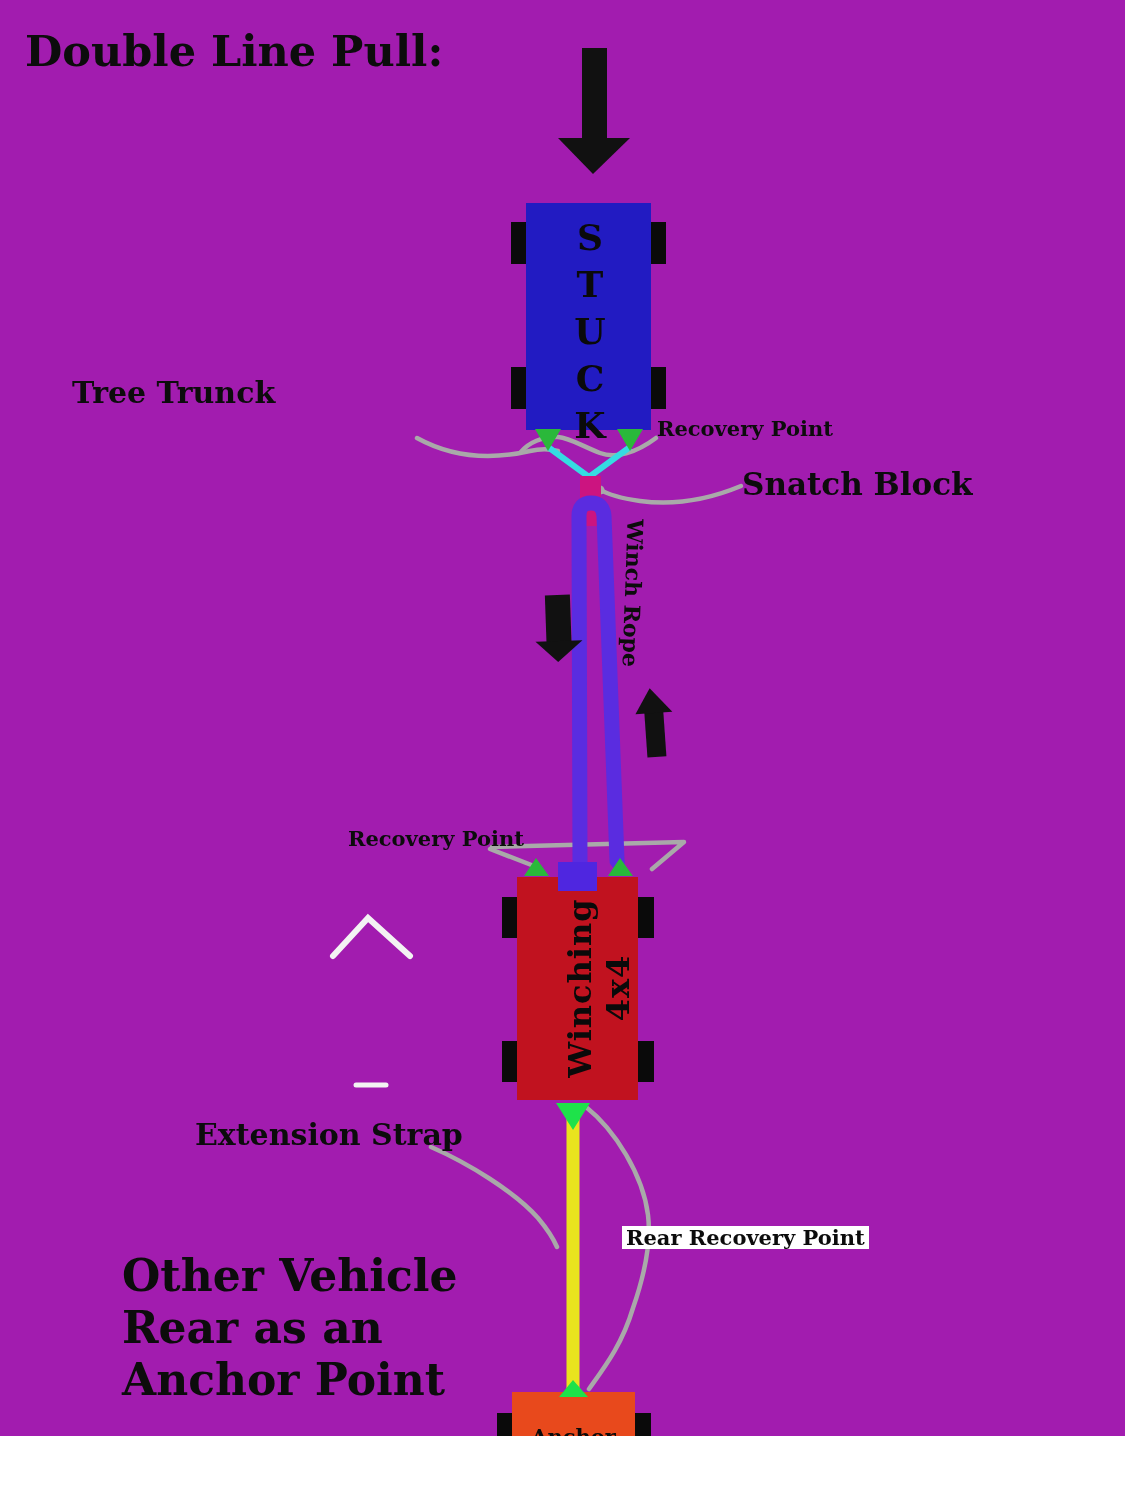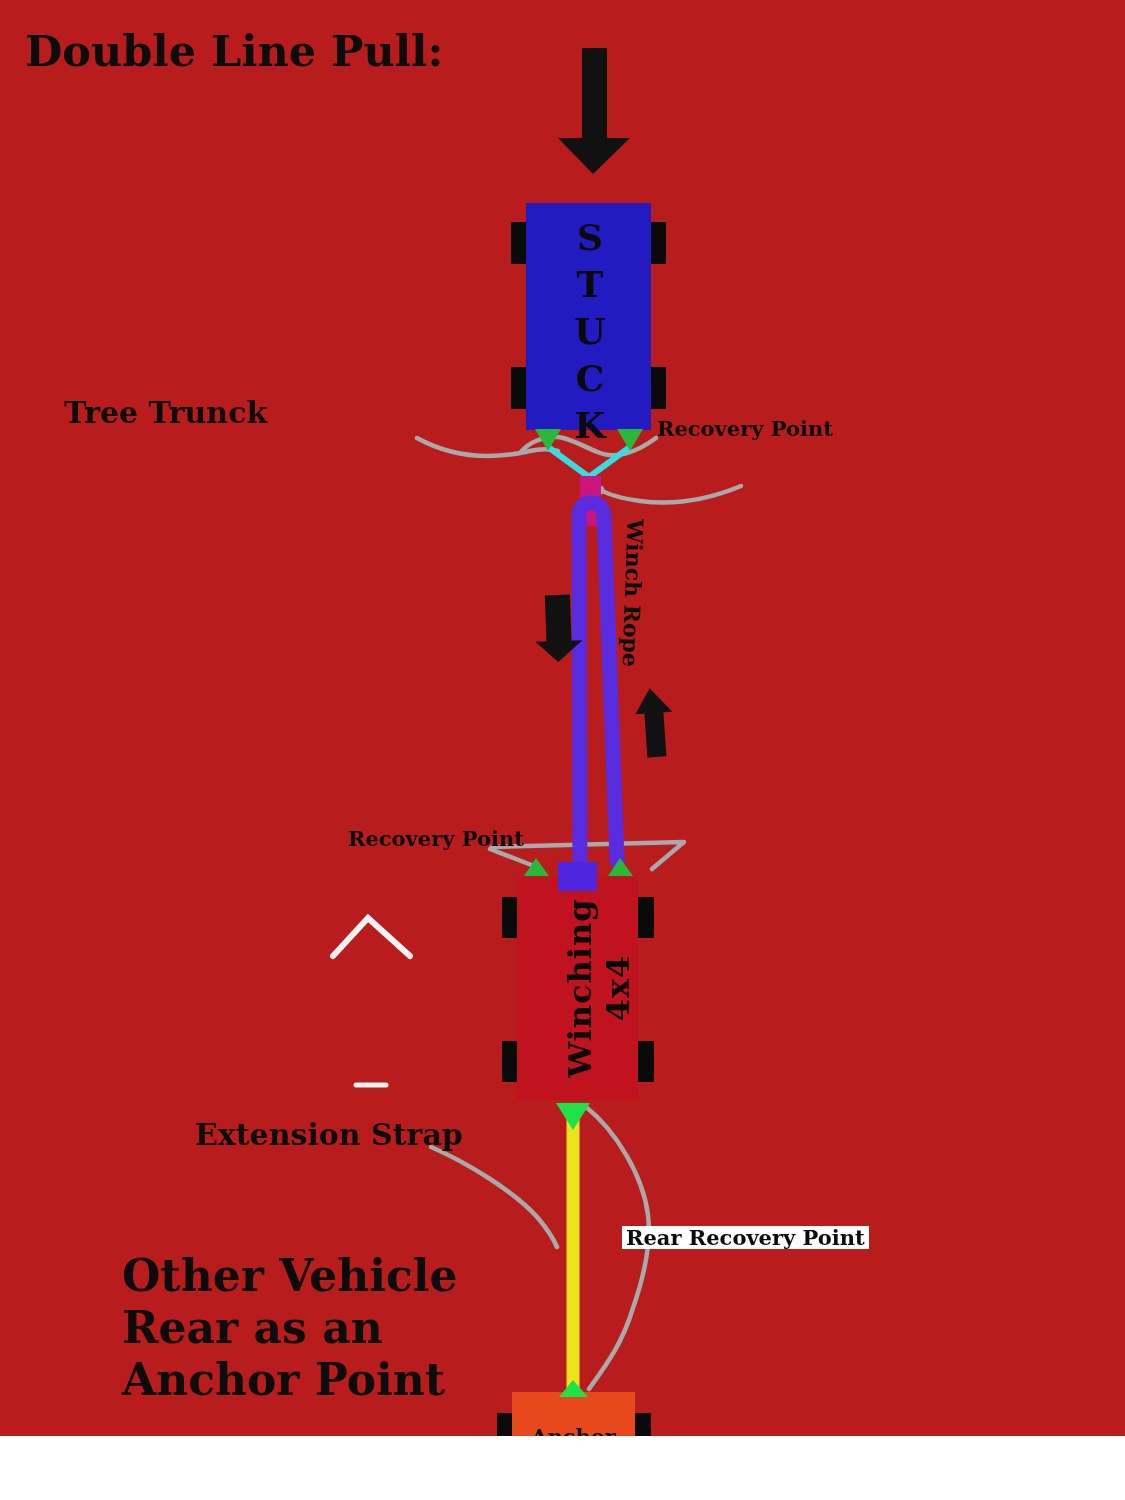--- a/index.html
+++ b/index.html
@@ -1,17 +1,17 @@
 <!DOCTYPE html>
 <html><head>
 <meta charset="utf-8">
 <style>
   html,body{margin:0;padding:0;background:#ffffff;}
   .canvas{
-    position:relative;width:1125px;height:1436px;background:#b91c1c;
+    position:relative;width:1125px;height:1436px;background:#a21caf;
     overflow:hidden;font-family:"DejaVu Serif", serif;
   }
   .abs{position:absolute;}
   svg{position:absolute;left:0;top:0;}
   .lbl{color:#0c0c0c;font-weight:bold;white-space:nowrap;}
   .title{font-size:43px;line-height:50px;}
   .big{font-size:44px;line-height:52px;}
   .med{font-size:30px;line-height:32px;}
   .small{font-size:21px;line-height:23px;}
   .snatch{font-size:31px;}
@@ -104,26 +104,27 @@
       <polygon points="636,713 673,713 652,688" fill="#111111"></polygon>
     </g>
   </svg>
 
   <div class="abs lbl title" style="left:25px;top:26px;">
     <div>Double Line Pull:</div>
   </div>
 
   <div class="abs stuck-text" style="left:569px;top:216px;">STUCK</div>
 
-  <div class="abs lbl med" style="left:64px;top:377px;margin-top:20px;">
+  <div class="abs lbl med" style="left:72px;top:377px;">
     <div>Tree Trunck</div>
   </div>
 
   <div class="abs lbl small" style="left:657px;top:417px;">Recovery Point</div>
 
+  <div class="abs lbl snatch" style="left:742px;top:466px;">Snatch Block</div>
 
   <div class="abs winchrope-text" style="left:558px;top:580px;">Winch Rope</div>
 
   <div class="abs lbl small" style="left:348px;top:827px;">Recovery Point</div>
 
   <div class="abs winching-text" style="left:463px;top:971px;">Winching 4x4</div>
 
   <div class="abs lbl med" style="left:195px;top:1119px;">Extension Strap</div>
 
   <div class="abs lbl small rear-lbl" style="left:622px;top:1218px;margin-top:8px;">Rear Recovery Point</div>

